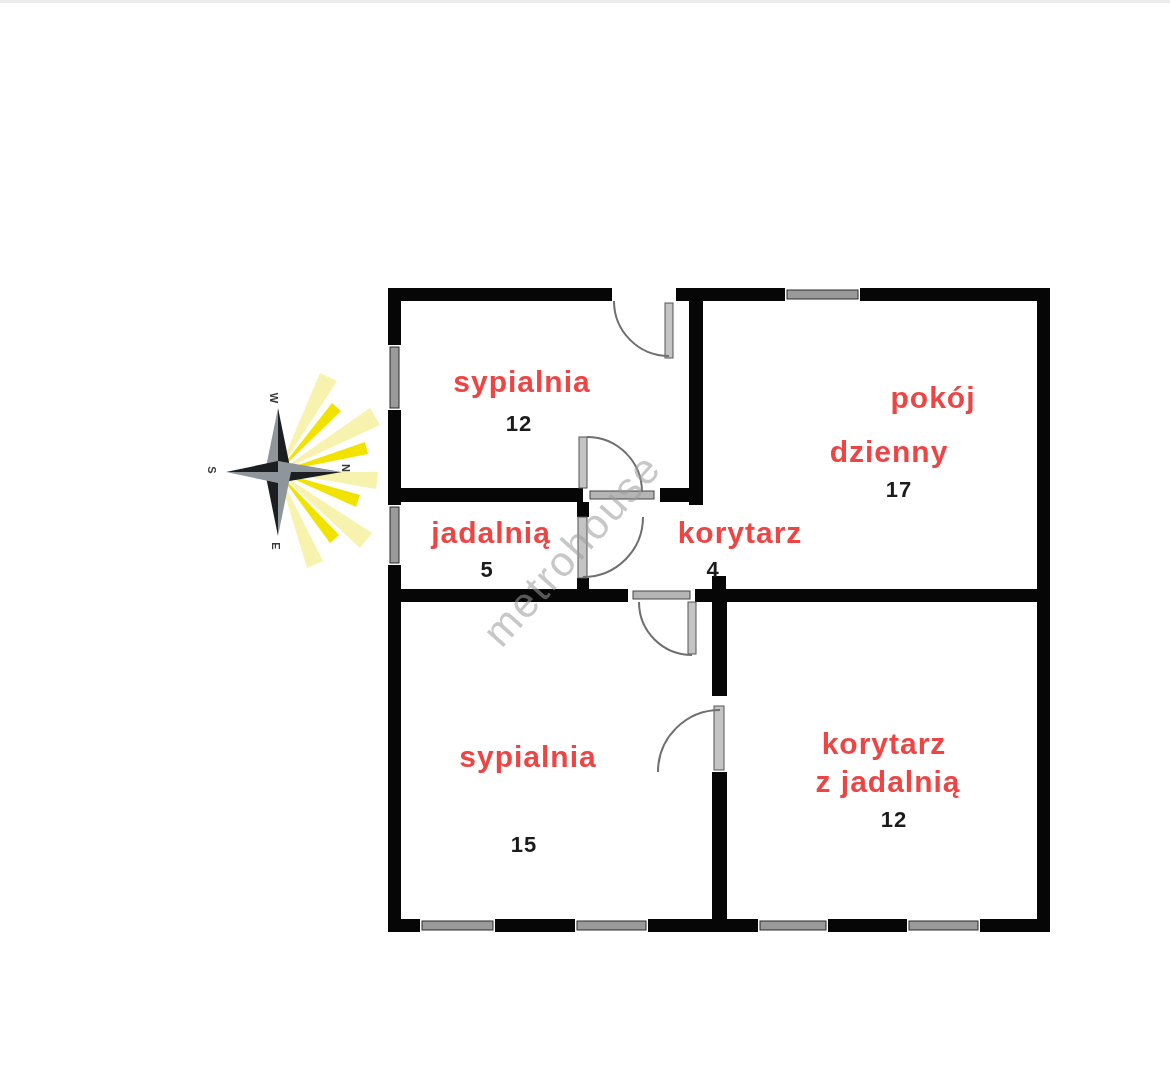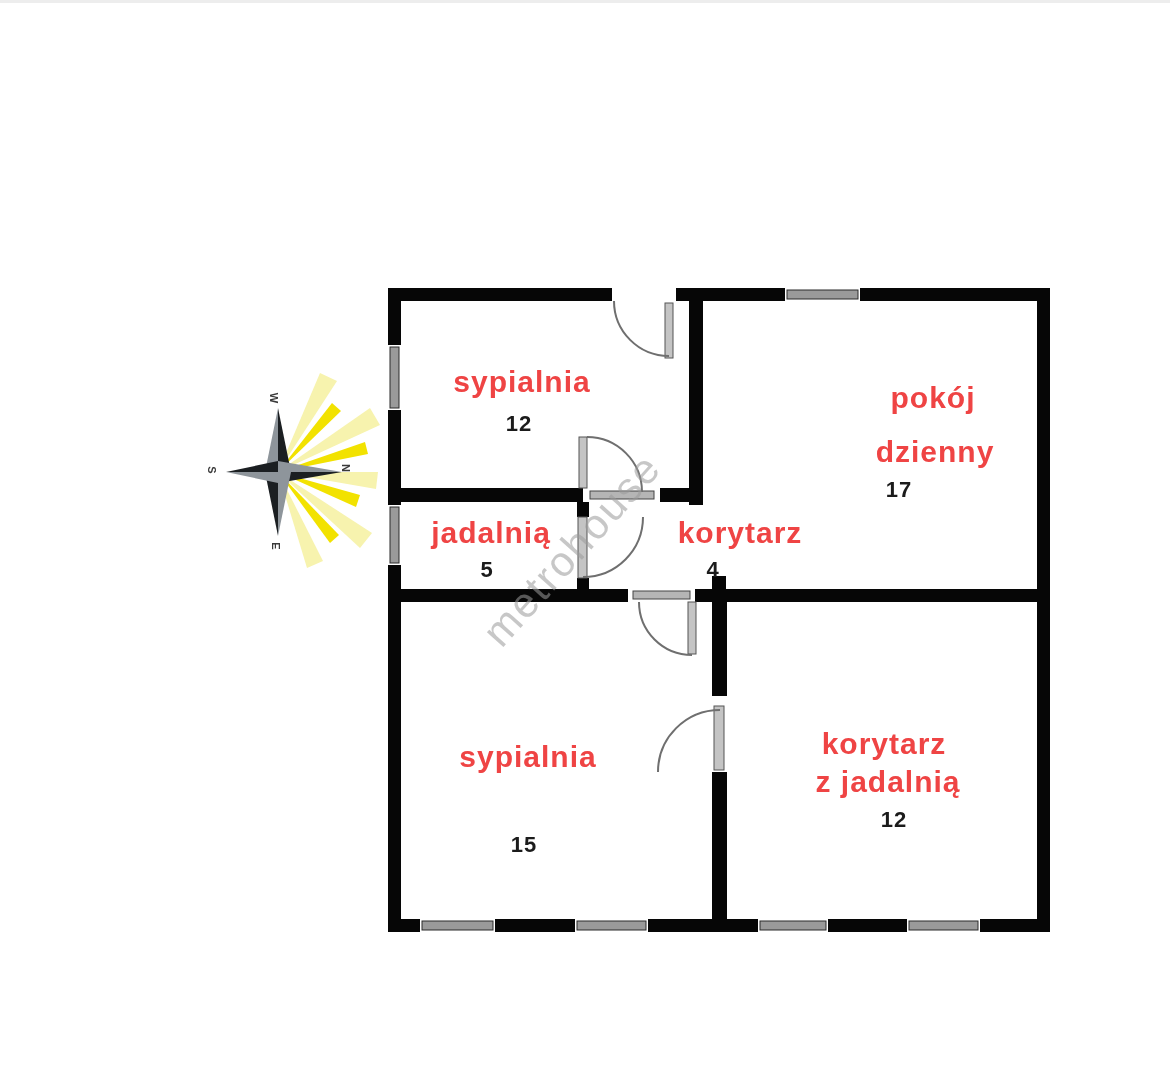--- a/index.html
+++ b/index.html
@@ -144,21 +144,21 @@
       </g>
     </g>
   </svg>
 
   <div class="watermark">metrohouse</div>
 
   <div class="room-label" style="left:522px;top:382px;">sypialnia</div>
   <div class="room-area" style="left:519px;top:424px;">12</div>
 
   <div class="room-label" style="left:901px;top:398px;margin-left:32px;">pokój</div>
-  <div class="room-label" style="left:935px;top:452px;">dzienny</div>
+  <div class="room-label" style="left:889px;top:452px;">dzienny</div>
   <div class="room-area" style="left:899px;top:490px;text-align:right;">17</div>
 
   <div class="room-label" style="left:491px;top:533px;">jadalnią</div>
   <div class="room-area" style="left:487px;top:570px;">5</div>
 
   <div class="room-label" style="left:719px;top:533px;margin-left:21px;">korytarz</div>
   <div class="room-area" style="left:713px;top:570px;">4</div>
 
   <div class="room-label" style="left:528px;top:757px;">sypialnia</div>
   <div class="room-area" style="left:524px;top:797px;margin-top:48px;">15</div>

